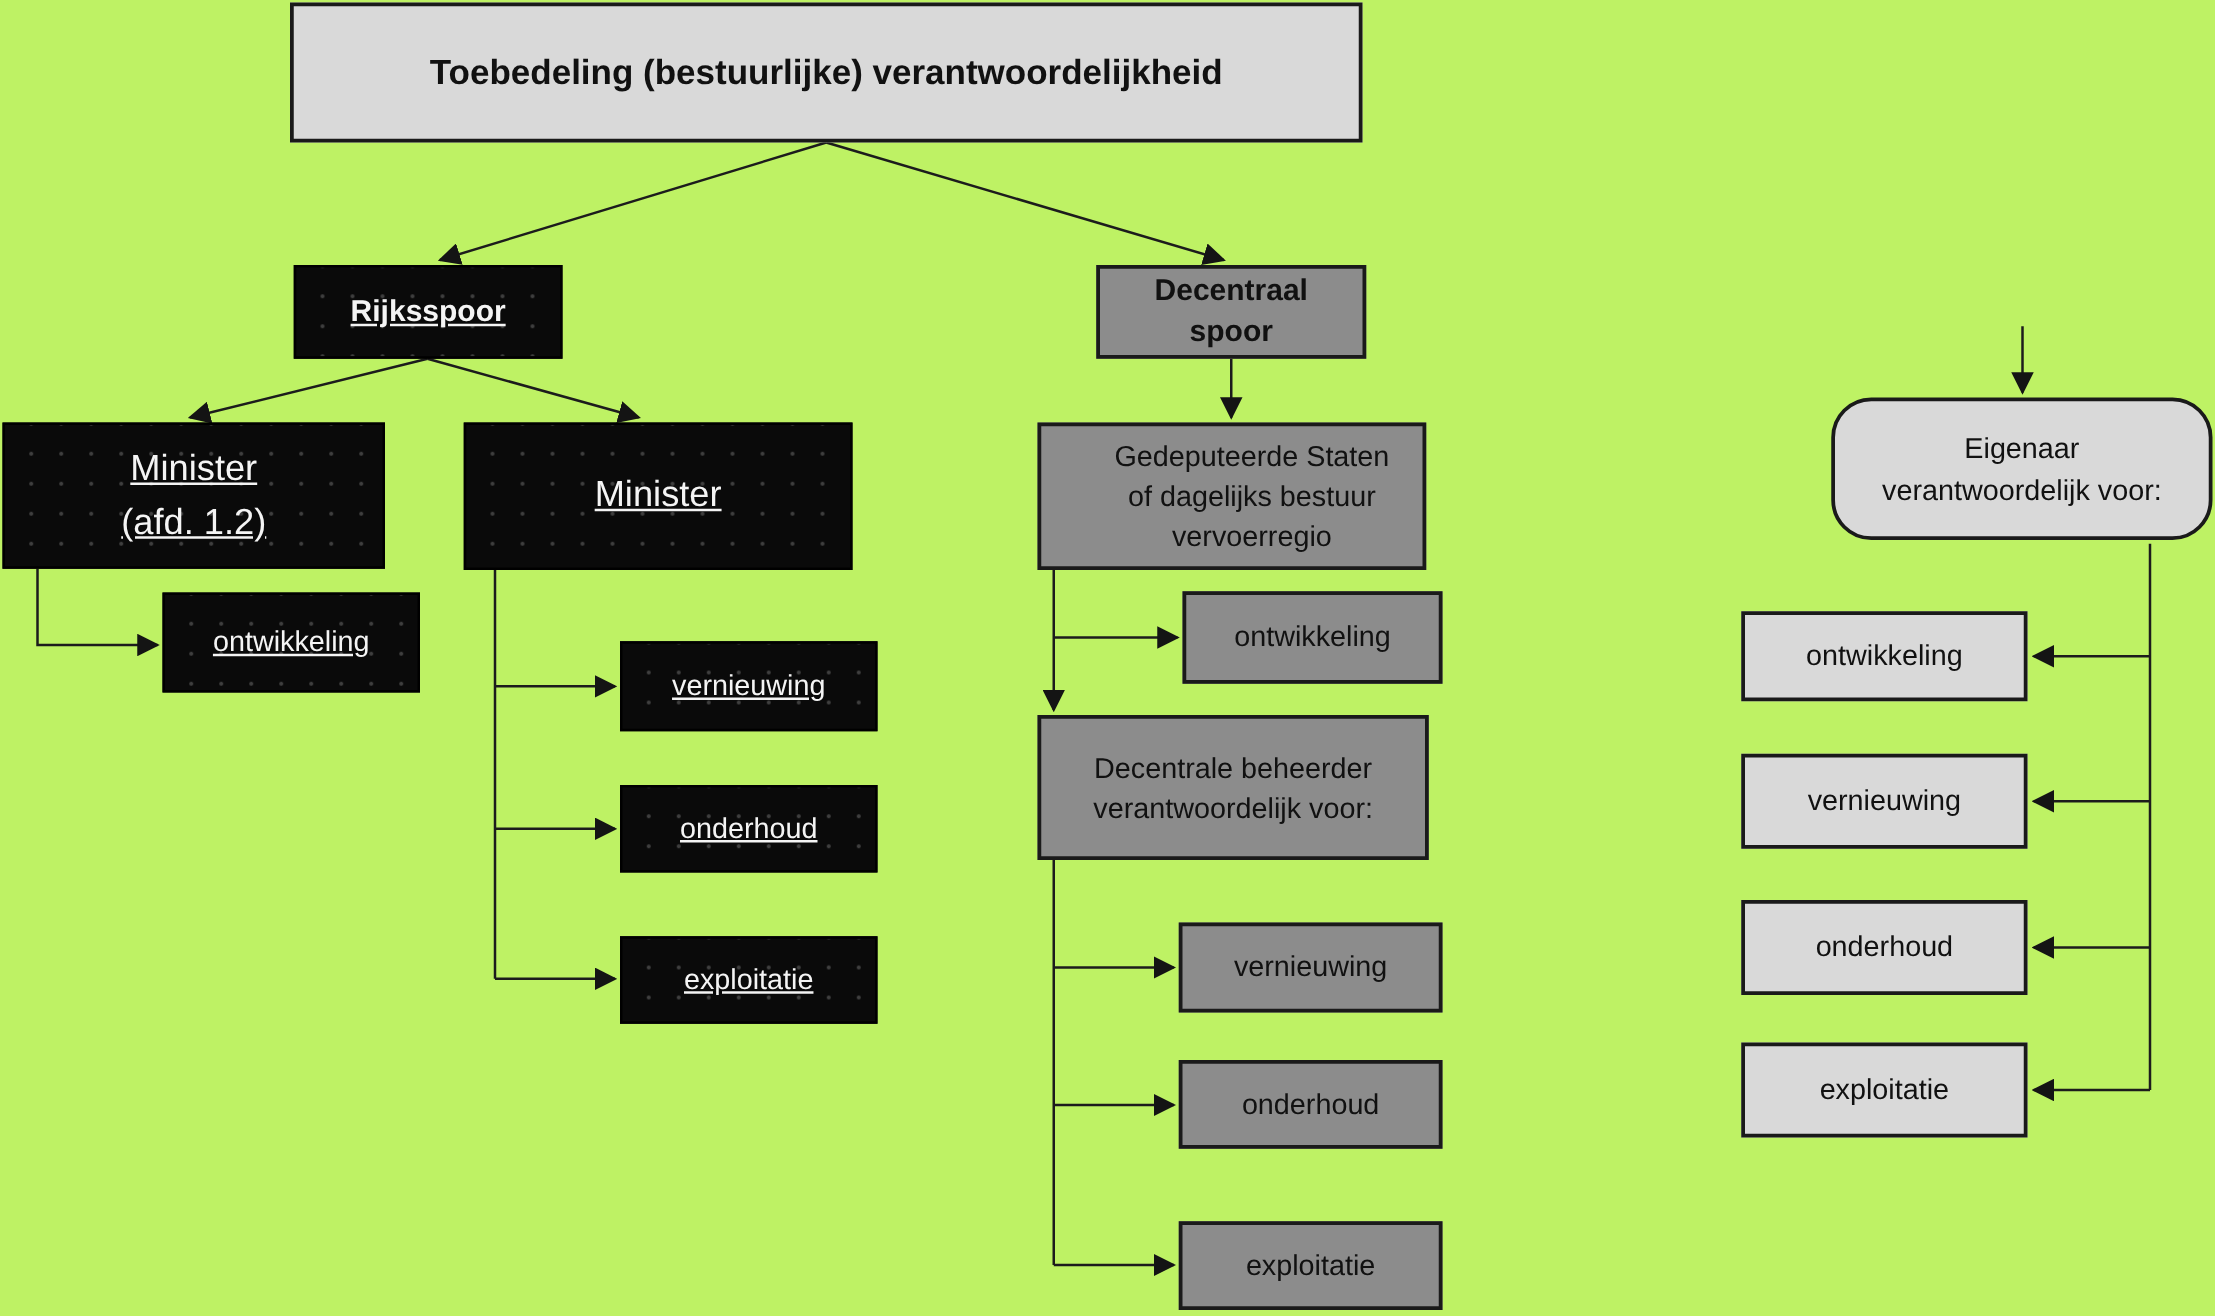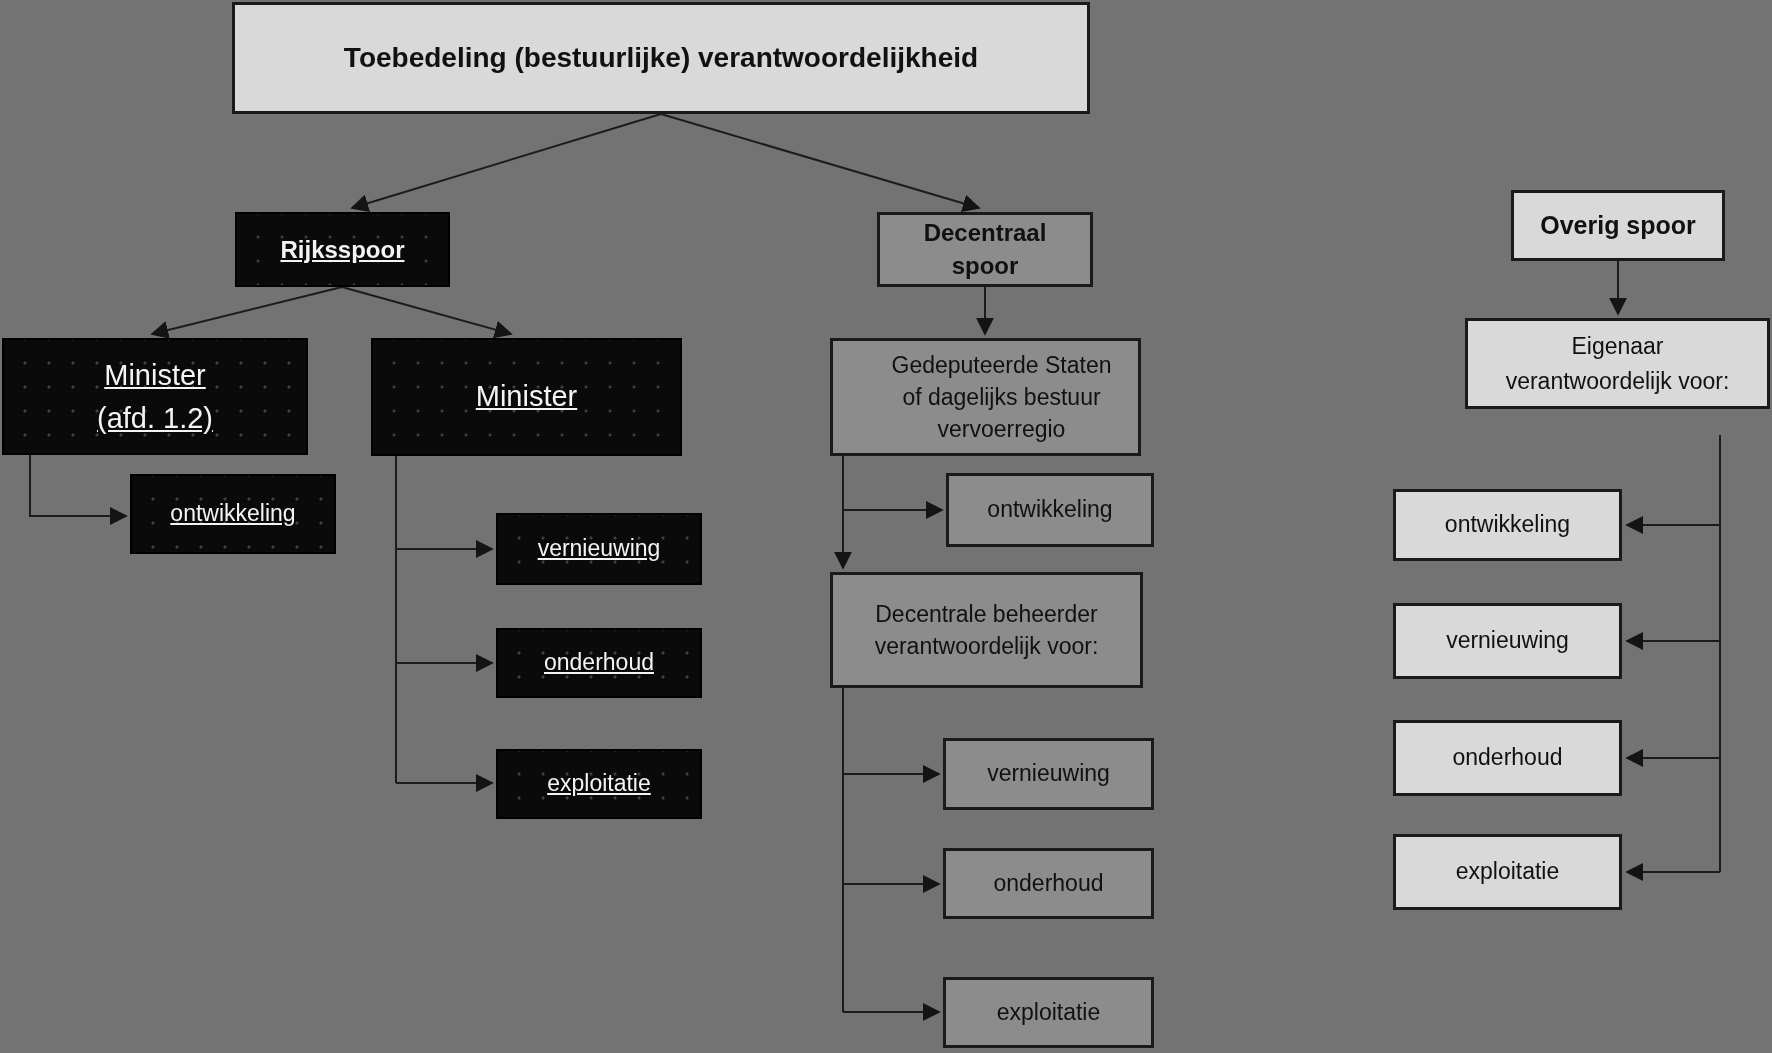--- a/index.html
+++ b/index.html
@@ -1,20 +1,20 @@
 <!DOCTYPE html>
 <html><head>
 <meta charset="utf-8">
 <style>
   html, body { margin: 0; padding: 0; background: #ffffff; }
   .stage {
     position: relative;
     width: 1772px;
     height: 1053px;
-    background: #737373;
+    background: #bef264;
     font-family: "Liberation Sans", sans-serif;
     overflow: hidden;
   }
   svg.connectors {
     position: absolute;
     left: 0; top: 0;
     width: 1772px; height: 1053px;
     pointer-events: none;
   }
   .box {
@@ -62,21 +62,21 @@
   .rs-ont  { left: 130px; top: 474px; width: 206px; height: 80px; }
   .rs-ver  { left: 496px; top: 513px; width: 206px; height: 72px; }
   .rs-ond  { left: 496px; top: 628px; width: 206px; height: 70px; }
   .rs-exp  { left: 496px; top: 749px; width: 206px; height: 70px; }
   .gedeputeerde-box { left: 830px; top: 338px; width: 311px; height: 118px; font-size: 23px; line-height: 1.4; padding-left: 32px; }
   .dc-ont  { left: 946px; top: 473px; width: 208px; height: 74px; }
   .beheerder-box    { left: 830px; top: 572px; width: 313px; height: 116px; font-size: 23px; line-height: 1.4; }
   .dc-ver  { left: 943px; top: 738px; width: 211px; height: 72px; }
   .dc-ond  { left: 943px; top: 848px; width: 211px; height: 71px; }
   .dc-exp  { left: 943px; top: 977px; width: 211px; height: 71px; }
-  .eigenaar-box     { left: 1465px; top: 318px; width: 305px; height: 91px; font-size: 23px; line-height: 1.5; }
+  .eigenaar-box     { left: 1465px; top: 318px; width: 305px; height: 114px; font-size: 23px; line-height: 1.5; border-radius: 32px; }
   .ov-ont  { left: 1393px; top: 489px; width: 229px; height: 72px; }
   .ov-ver  { left: 1393px; top: 603px; width: 229px; height: 76px; }
   .ov-ond  { left: 1393px; top: 720px; width: 229px; height: 76px; }
   .ov-exp  { left: 1393px; top: 834px; width: 229px; height: 76px; }
 </style>
 </head>
 <body>
 
 <div class="stage">
 
@@ -164,23 +164,20 @@
   <div class="box mid task dc-ver">
     <span>vernieuwing</span>
   </div>
   <div class="box mid task dc-ond">
     <span>onderhoud</span>
   </div>
   <div class="box mid task dc-exp">
     <span>exploitatie</span>
   </div>
 
-  <div class="box light hdr overig-box">
-    <span>Overig spoor</span>
-  </div>
   <div class="box light eigenaar-box">
     <span>Eigenaar</span>
     <span>verantwoordelijk voor:</span>
   </div>
   <div class="box light task ov-ont">
     <span>ontwikkeling</span>
   </div>
   <div class="box light task ov-ver">
     <span>vernieuwing</span>
   </div>

